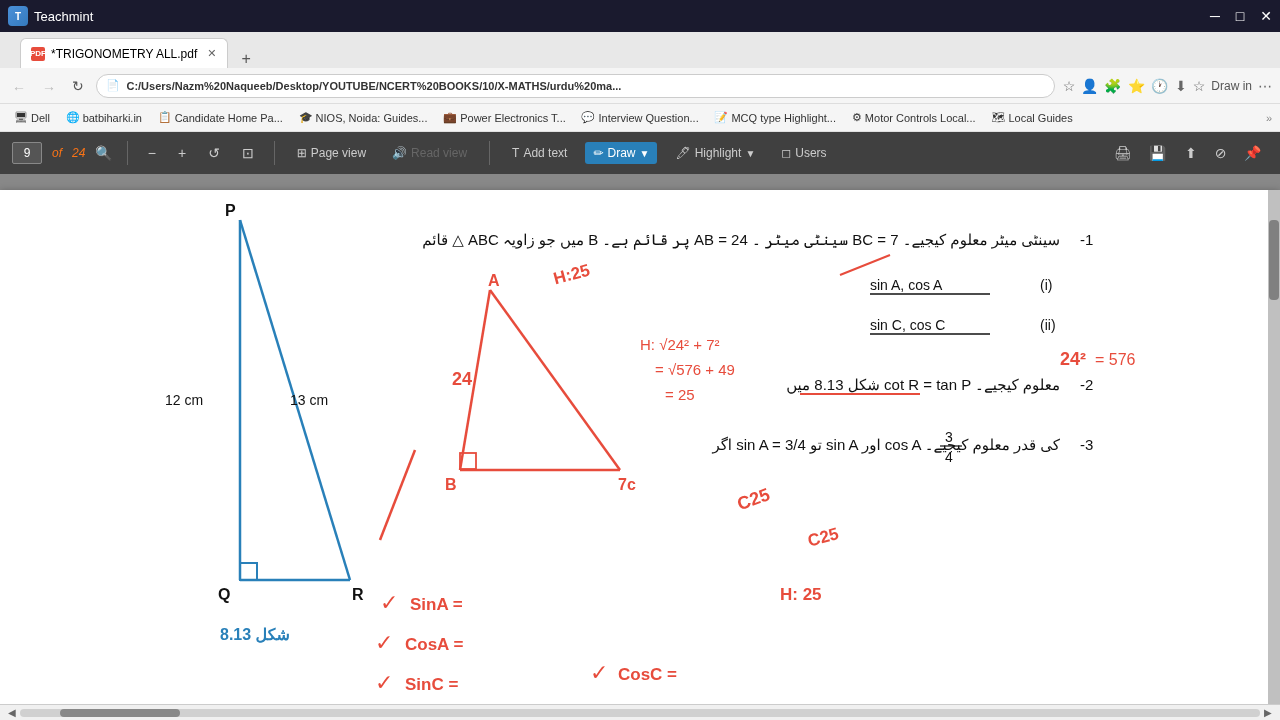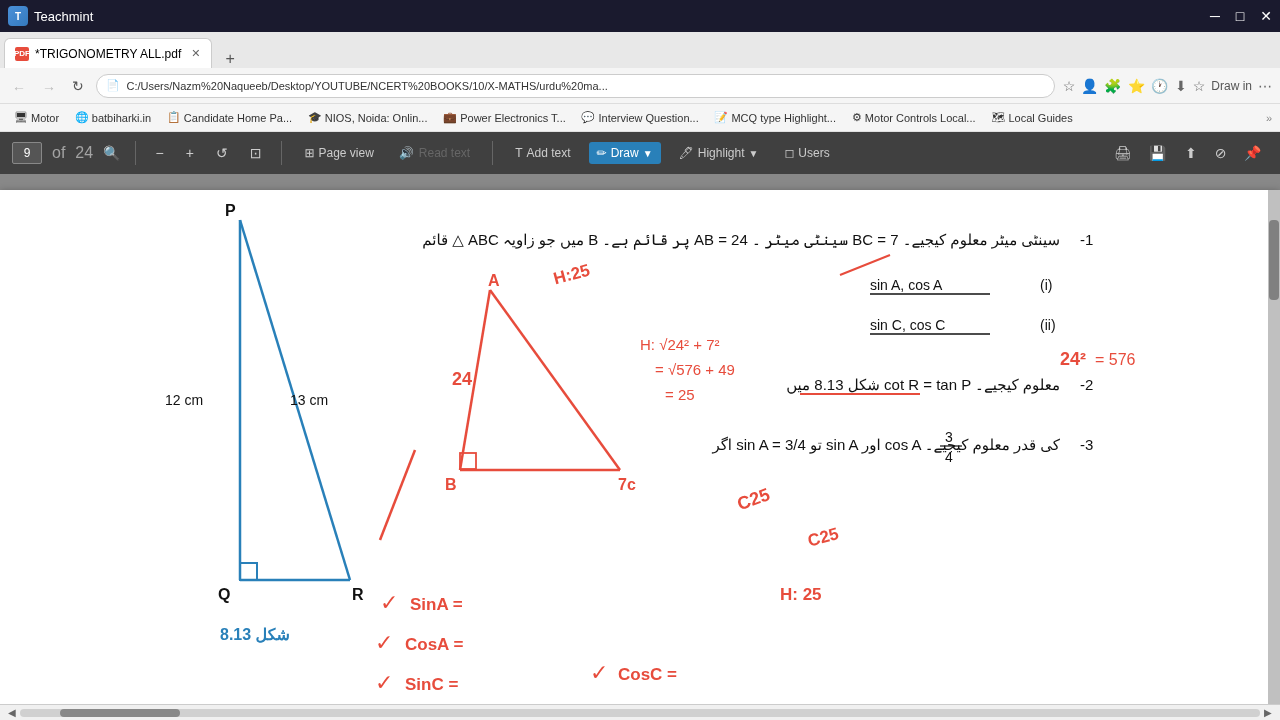--- a/index.html
+++ b/index.html
@@ -17,21 +17,21 @@
     #title-bar-left { display: flex; align-items: center; gap: 8px; }
     #title-bar-right { display: flex; align-items: center; gap: 16px; }
     .title-bar-btn { color: #fff; font-size: 14px; cursor: pointer; background: none; border: none; }
 
     
     #tab-bar {
       height: 36px;
       background: #e8e8e8;
       display: flex;
       align-items: flex-end;
-      padding: 0 4px;
+      padding: 0 20px;
     }
     .tab {
       height: 30px;
       background: #fff;
       border: 1px solid #ccc;
       border-bottom: none;
       border-radius: 6px 6px 0 0;
       display: flex;
       align-items: center;
       padding: 0 10px;
@@ -105,21 +105,21 @@
     .pdf-page-input {
       width: 30px;
       height: 22px;
       text-align: center;
       font-size: 12px;
       border: 1px solid #888;
       background: #555;
       color: #fff;
       border-radius: 2px;
     }
-    .pdf-of { color: #a3a3a3; font-size: 16px; }
+    .pdf-of { color: #f97316; font-size: 12px; font-style: italic; }
     .pdf-btn {
       background: none;
       border: none;
       color: #ccc;
       font-size: 14px;
       cursor: pointer;
       padding: 2px 6px;
     }
     .pdf-tool-btn {
       display: flex; align-items: center; gap: 4px;
@@ -181,51 +181,51 @@
   </div>
   <span class="tab-add">+</span>
 </div>
 
 <div id="address-bar">
   <button class="nav-btn disabled">←</button>
   <button class="nav-btn disabled">→</button>
   <button class="nav-btn">↻</button>
   <div id="url-bar">
     <span style="color:#555;margin-right:6px;">📄</span>
-    <span style="font-size:11px;">C:/Users/Nazm%20Naqueeb/Desktop/YOUTUBE/NCERT%20BOOKS/10/X-MATHS/urdu%20ma...</span>
+    <span style="font-size:11px;font-weight:bold;">C:/Users/Nazm%20Naqueeb/Desktop/YOUTUBE/NCERT%20BOOKS/10/X-MATHS/urdu%20ma...</span>
   </div>
   <div class="address-icons">
     <span class="addr-icon">☆</span>
     <span class="addr-icon">👤</span>
     <span class="addr-icon">🧩</span>
     <span class="addr-icon">⭐</span>
     <span class="addr-icon">🕐</span>
     <span class="addr-icon">⬇</span>
     <span class="addr-icon">☆</span>
     <button style="background:none;border:none;font-size:12px;color:#555;cursor:pointer;">Draw in</button>
     <span class="addr-icon">⋯</span>
   </div>
 </div>
 
 <div id="bookmarks-bar">
   <div class="bookmark-item">
     <span class="bm-icon">🖥</span>
-    <span>Motor</span>
+    <span>Dell</span>
   </div>
   <div class="bookmark-item">
     <span class="bm-icon">🌐</span>
     <span>batbiharki.in</span>
   </div>
   <div class="bookmark-item">
     <span class="bm-icon">📋</span>
     <span>Candidate Home Pa...</span>
   </div>
   <div class="bookmark-item">
     <span class="bm-icon">🎓</span>
-    <span>NIOS, Noida: Onlin...</span>
+    <span>NIOS, Noida: Guides...</span>
   </div>
   <div class="bookmark-item">
     <span class="bm-icon">💼</span>
     <span>Power Electronics T...</span>
   </div>
   <div class="bookmark-item">
     <span class="bm-icon">💬</span>
     <span>Interview Question...</span>
   </div>
   <div class="bookmark-item">
@@ -253,21 +253,21 @@
   <button class="pdf-btn">+</button>
   <button class="pdf-btn">↺</button>
   <button class="pdf-btn">⊡</button>
   <div class="pdf-separator"></div>
   <button class="pdf-tool-btn">
     <span>⊞</span>
     <span>Page view</span>
   </button>
   <button class="pdf-tool-btn" style="color:#666;">
     <span>🔊</span>
-    <span>Read text</span>
+    <span>Read view</span>
   </button>
   <div class="pdf-separator"></div>
   <button class="pdf-tool-btn">
     <span>T</span>
     <span>Add text</span>
   </button>
   <button class="pdf-tool-btn active">
     <span>✏</span>
     <span>Draw</span>
     <span style="font-size:10px;">▼</span>

